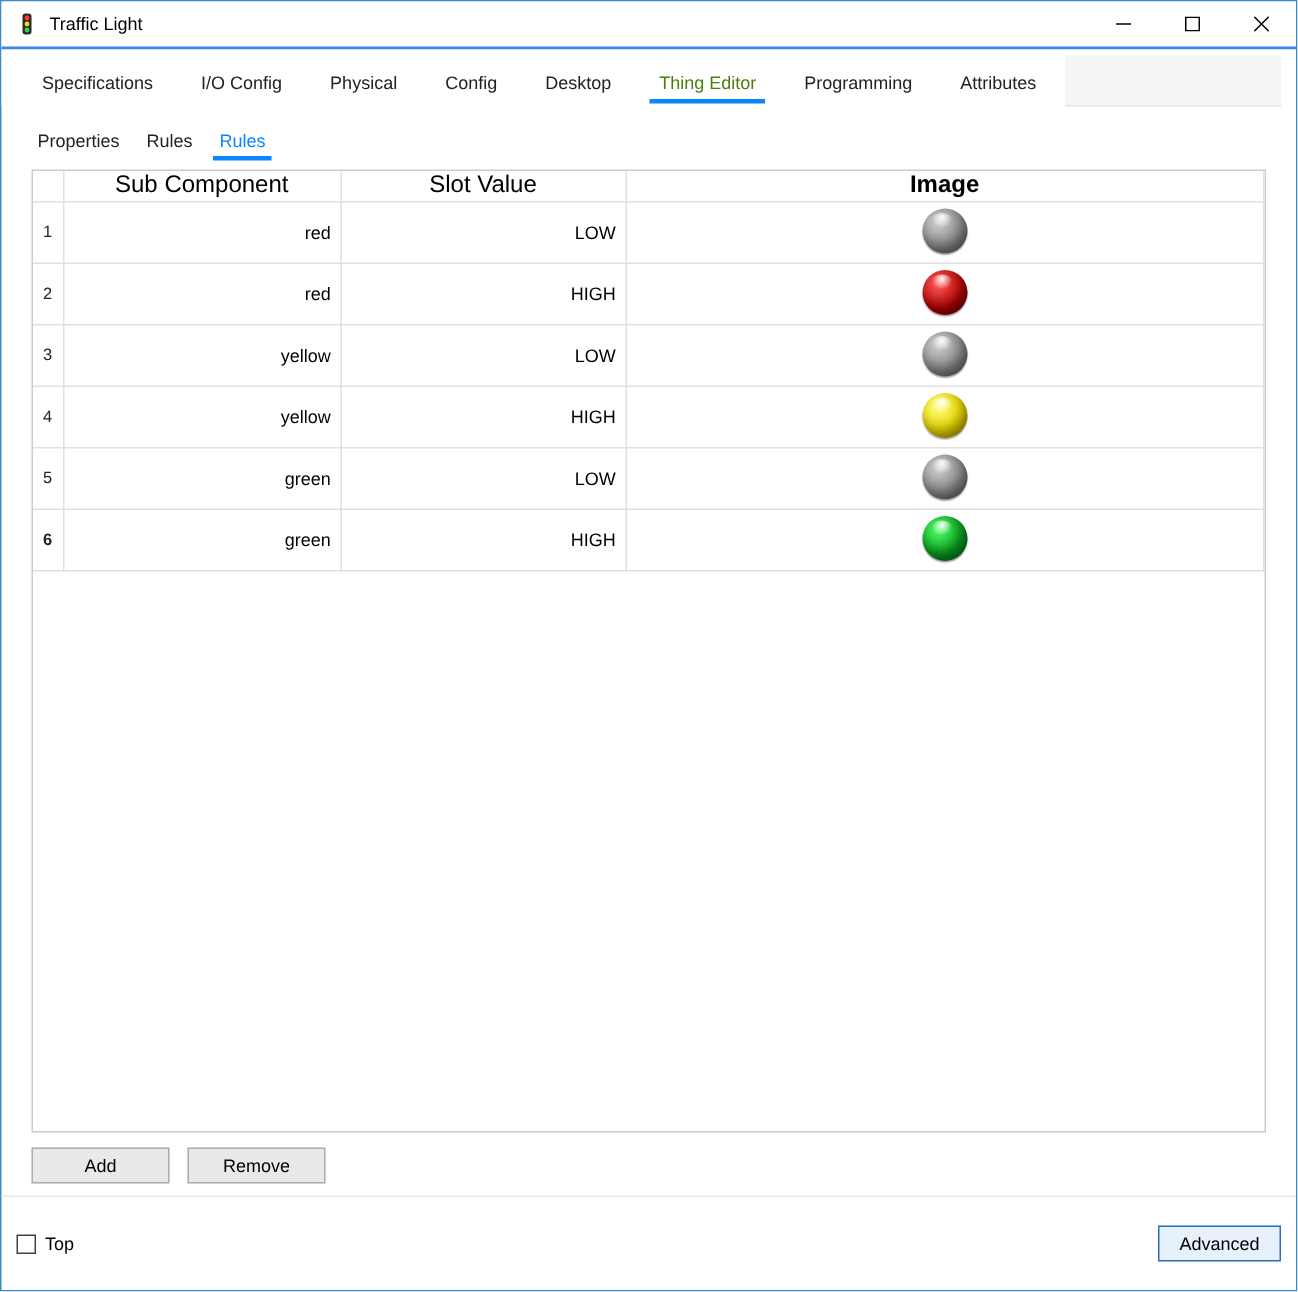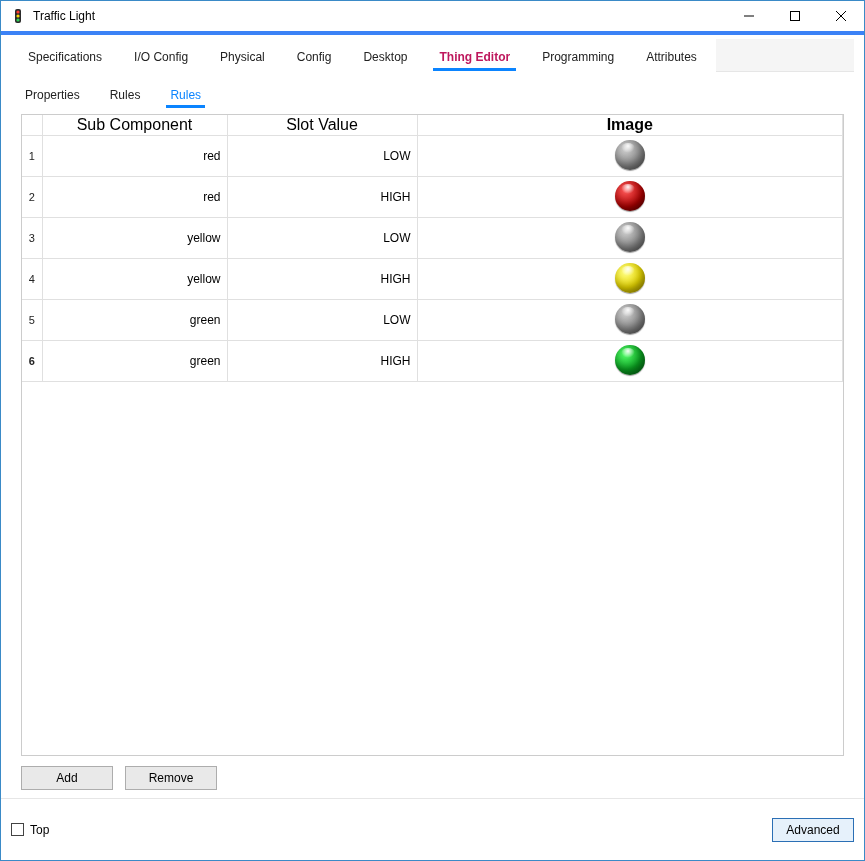--- a/index.html
+++ b/index.html
@@ -22,21 +22,21 @@
     flex-direction: column;
     background: #fff;
     position: relative;
   }
   
   .titlebar {
     height: 30px;
     display: flex;
     align-items: center;
     background: #fff;
-    border-bottom: 4px solid #3b82f6;
+    border-bottom: 2px solid #3b82f6;
   }
   .titlebar .app-icon {
     width: 18px;
     height: 18px;
     margin: 0 6px 0 8px;
     display: flex;
     align-items: center;
     justify-content: center;
   }
   .titlebar .title {
@@ -64,22 +64,21 @@
   .tabstrip .tab {
     padding: 6px 12px 6px 12px;
     margin-right: 6px;
     font-size: 12px;
     color: #222;
     border: 1px solid transparent;
     position: relative;
     white-space: nowrap;
   }
   .tabstrip .tab.active {
-    color: #be185d;
-    font-weight: bold;
+    color: #4d7c0f;
   }
   .tabstrip .tab.active::after {
     content: "";
     position: absolute;
     left: 6px;
     right: 6px;
     bottom: -1px;
     height: 3px;
     background: #0b84ff;
   }
@@ -94,21 +93,21 @@
   
   .content {
     flex: 1;
     display: flex;
     flex-direction: column;
     padding: 14px 20px 8px 20px;
     position: relative;
   }
   .subtabs {
     display: flex;
-    gap: 26px;
+    gap: 14px;
     padding: 0 0 8px 2px;
   }
   .subtabs .subtab {
     font-size: 12px;
     color: #222;
     padding: 2px 2px 4px 2px;
     position: relative;
   }
   .subtabs .subtab.active {
     color: #0b84ff;

